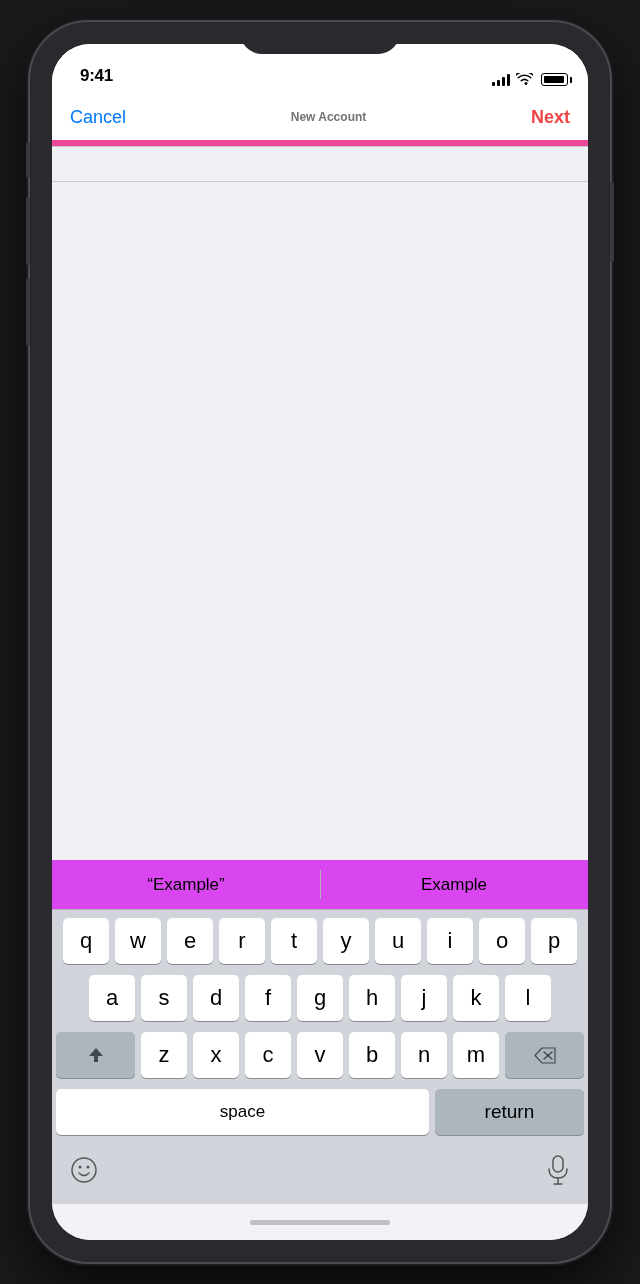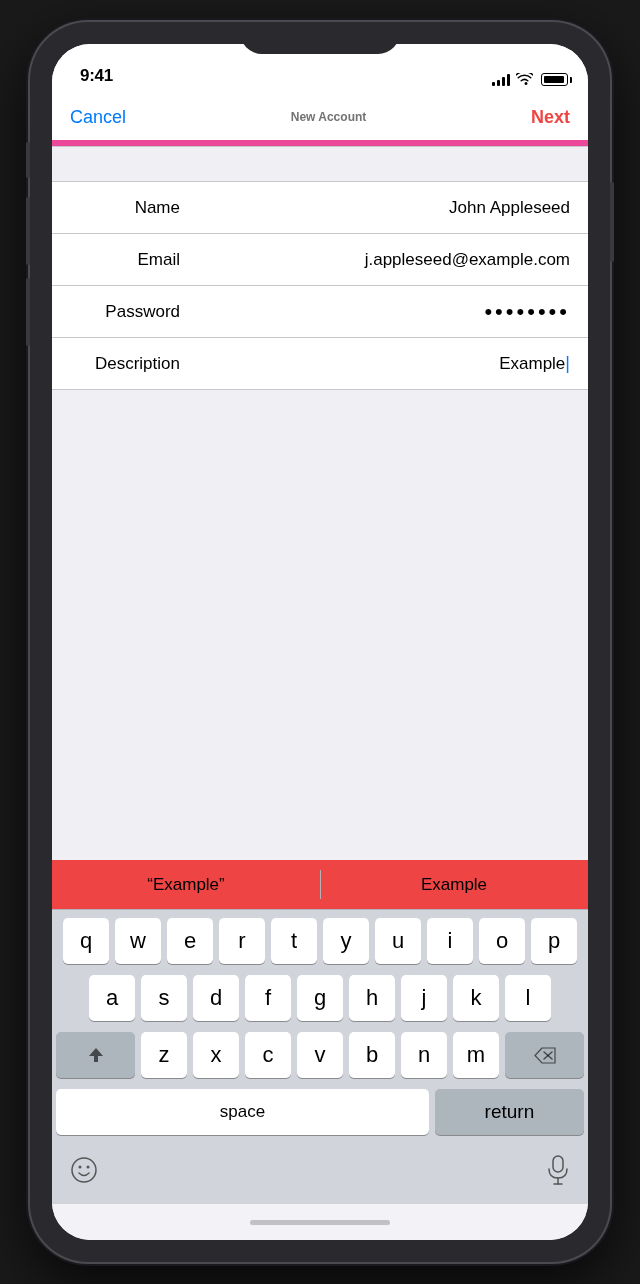--- a/index.html
+++ b/index.html
@@ -30,21 +30,20 @@
 
     .phone-screen {
       position: absolute;
       top: 22px;
       left: 22px;
       right: 22px;
       bottom: 22px;
       background: #f2f2f7;
       border-radius: 38px;
       overflow: hidden;
-      text-align: right;
     }
 
     
     .notch {
       position: absolute;
       top: 0;
       left: 50%;
       transform: translateX(-50%);
       width: 160px;
       height: 32px;
@@ -218,21 +217,21 @@
 
     
     .keyboard-container {
       background: #d1d5db;
       padding-bottom: 0;
     }
 
     
     .autocomplete-bar {
       height: 50px;
-      background: #ef4444;
+      background: #d946ef;
       display: flex;
       align-items: center;
       border-bottom: 1px solid #b0b4b8;
     }
 
     .autocomplete-item {
       flex: 1;
       display: flex;
       align-items: center;
       justify-content: center;
@@ -427,43 +426,20 @@
       </div>
 
       <div class="nav-bar">
         <span class="nav-cancel">Cancel</span>
         <span class="nav-title">New Account</span>
         <span class="nav-next">Next</span>
       </div>
 
       <div class="form-separator"></div>
 
-      <div class="form-section">
-
-        <div class="form-row">
-          <span class="form-label">Name</span>
-          <span class="form-value">John Appleseed</span>
-        </div>
-
-        <div class="form-row">
-          <span class="form-label">Email</span>
-          <span class="form-value">j.appleseed@example.com</span>
-        </div>
-
-        <div class="form-row">
-          <span class="form-label">Password</span>
-          <span class="form-value password">••••••••</span>
-        </div>
-
-        <div class="form-row">
-          <span class="form-label">Description</span>
-          <span class="form-value with-cursor">Example</span>
-        </div>
-
-      </div>
 
       <div class="form-empty"></div>
 
       <div class="keyboard-container">
 
         <div class="autocomplete-bar">
           <div class="autocomplete-item">
             <span>“Example”</span>
           </div>
           <div class="autocomplete-item">

